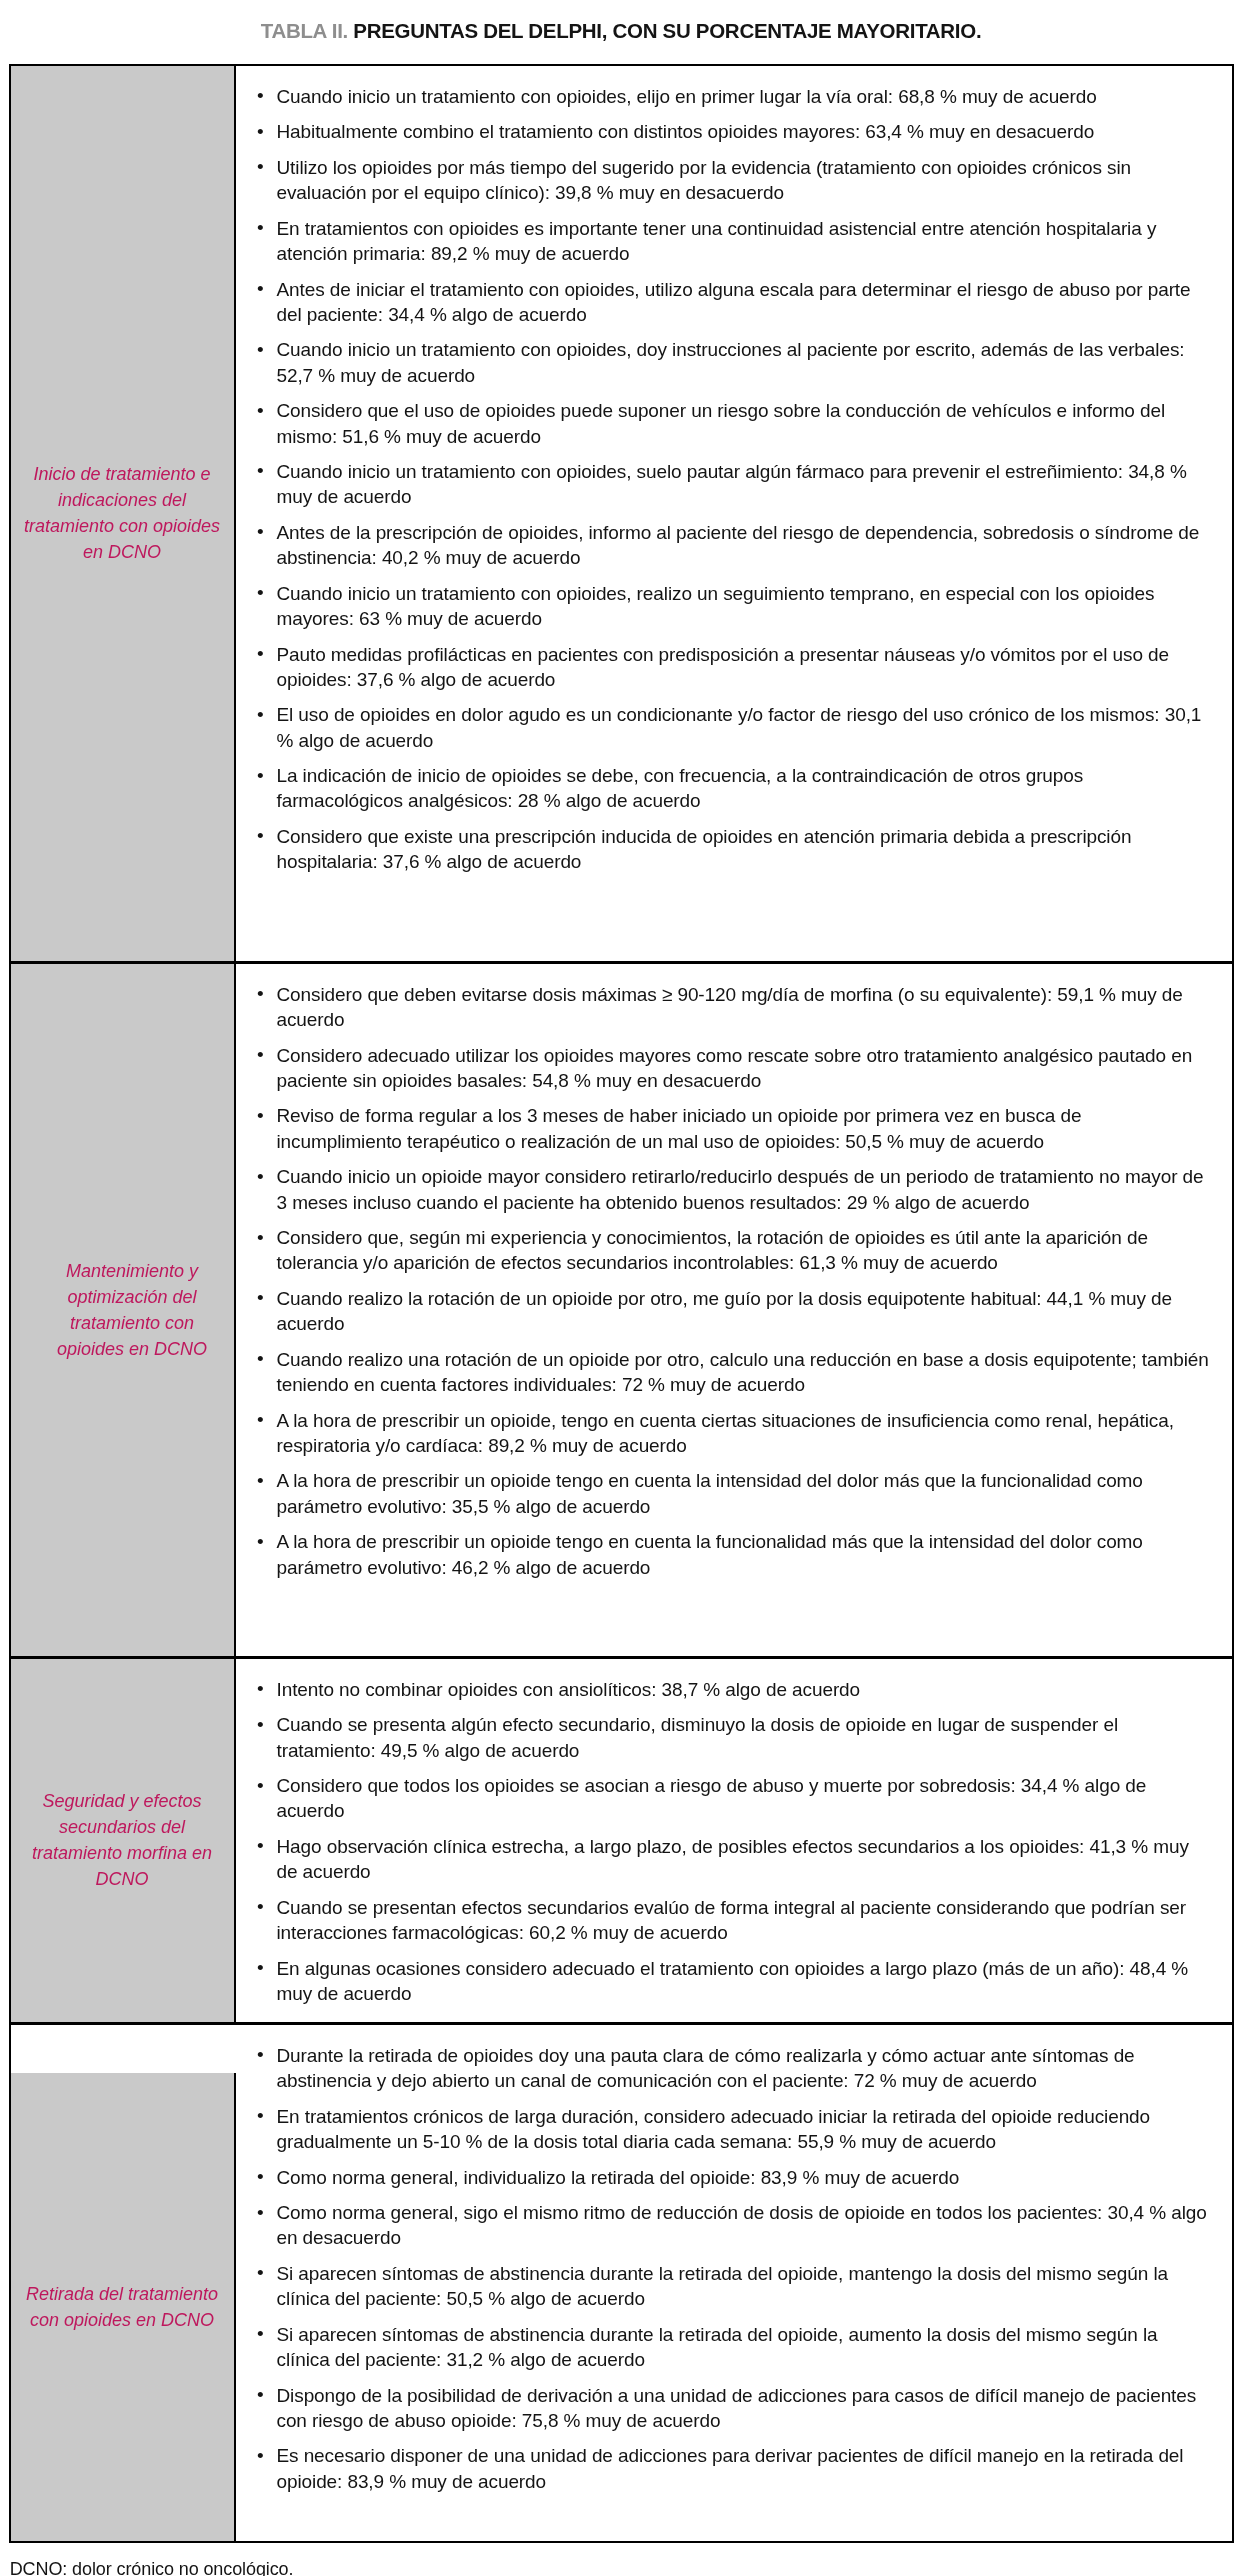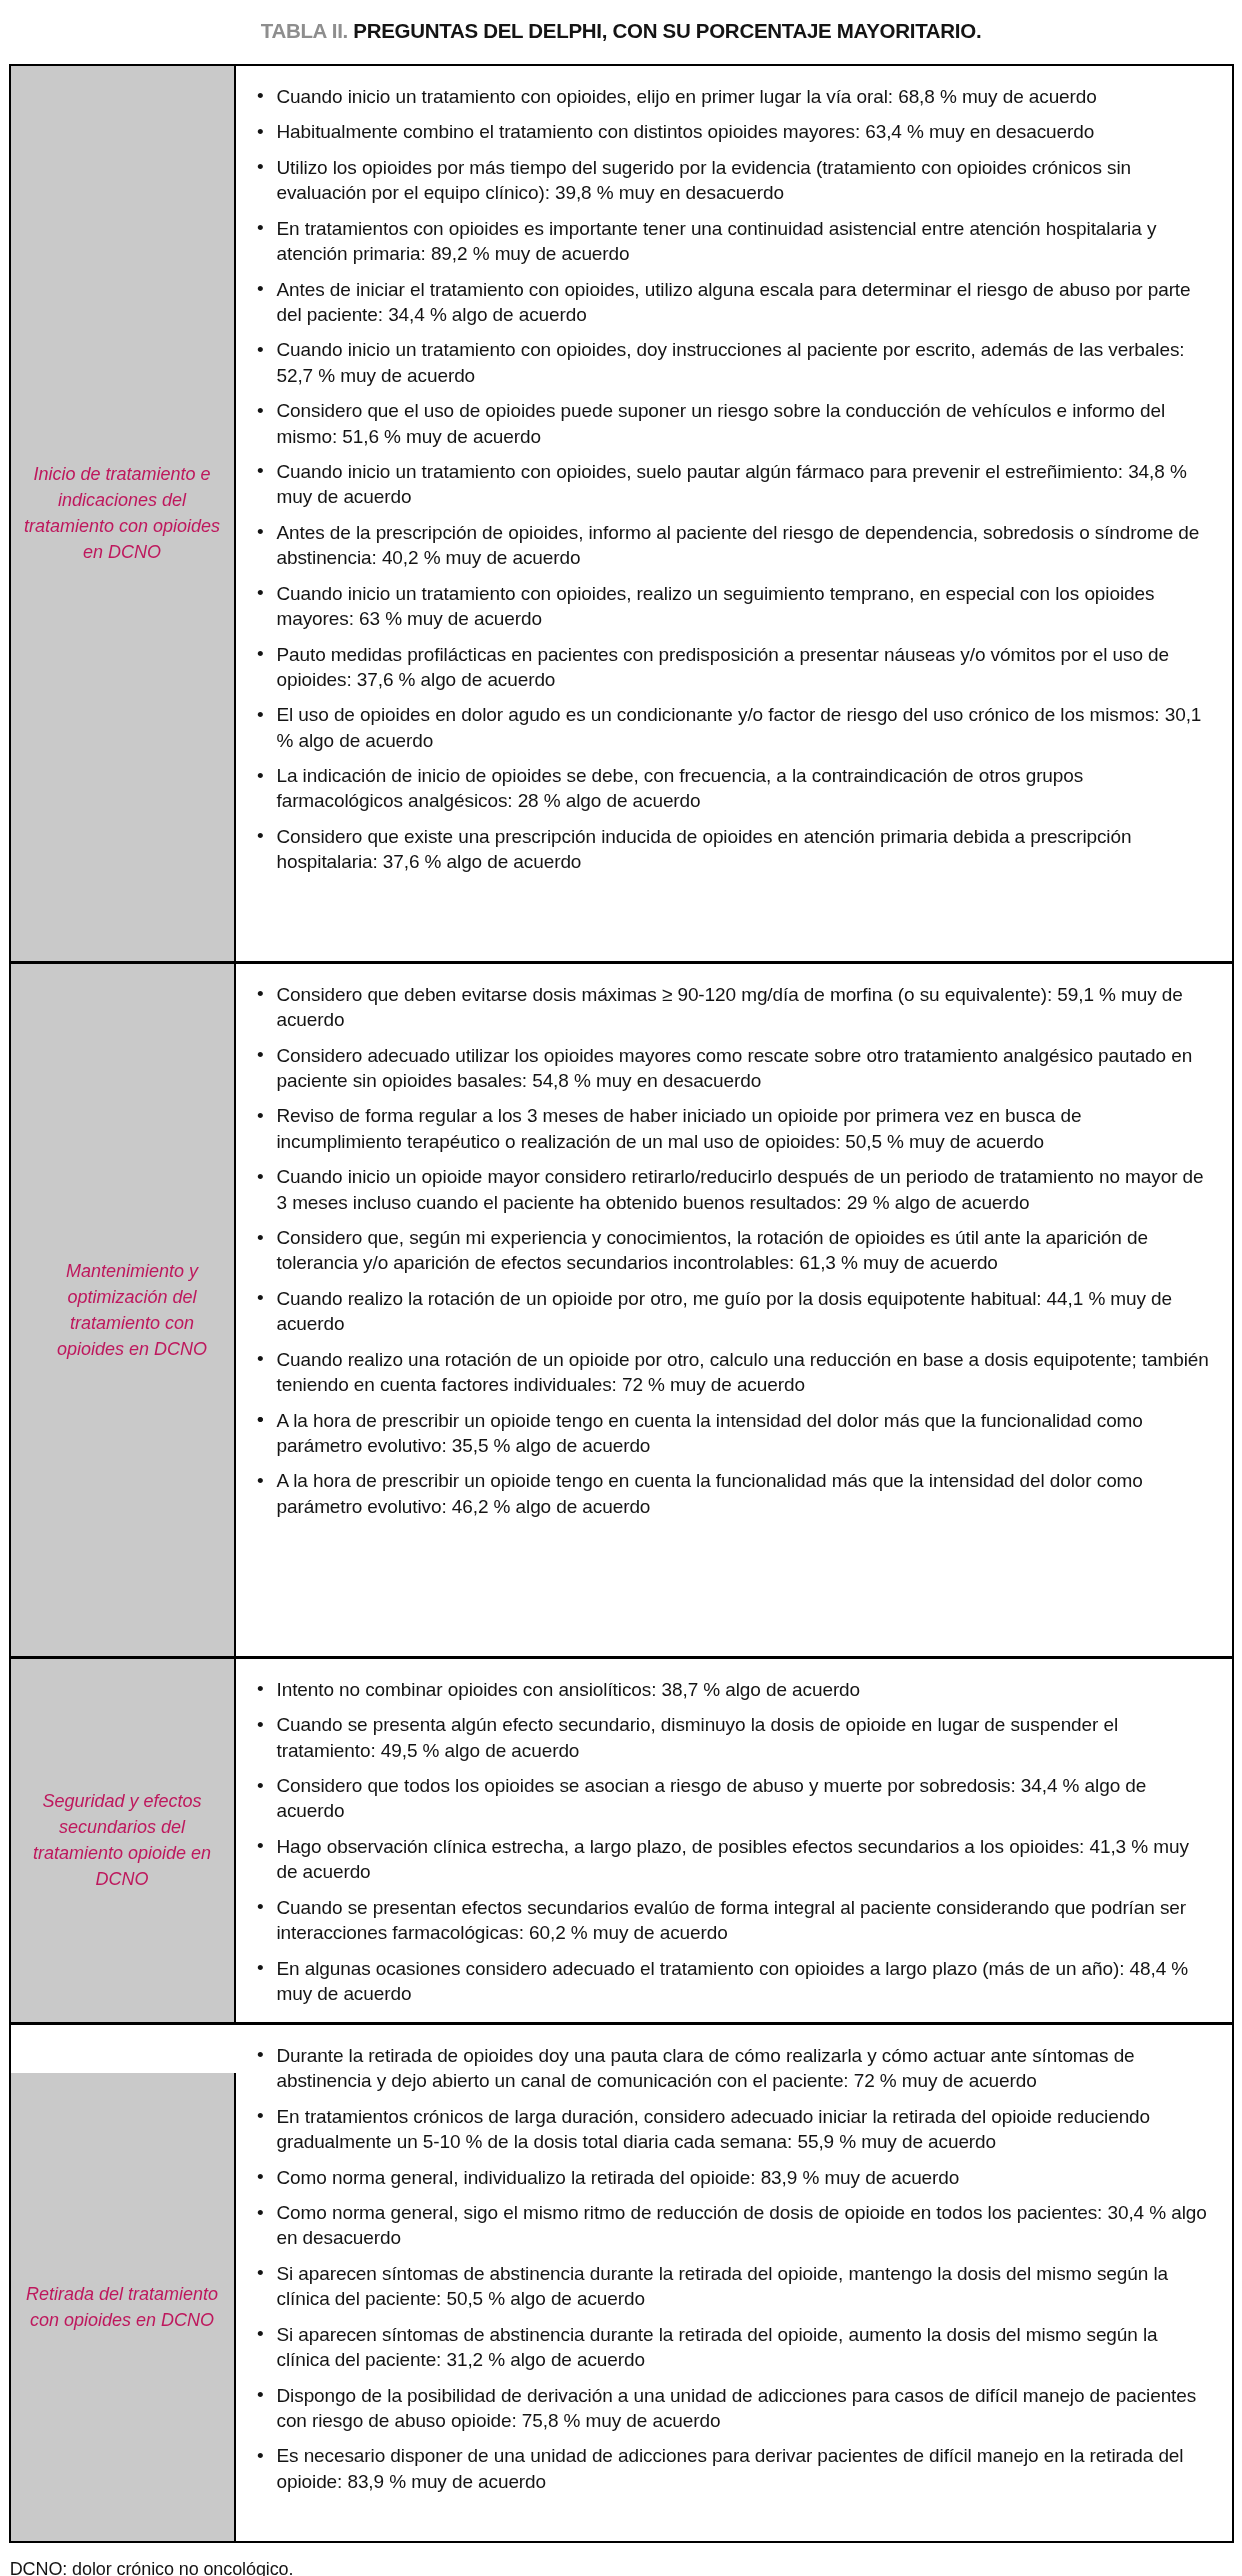--- a/index.html
+++ b/index.html
@@ -138,30 +138,30 @@
     </div>
     <div class="q-cell">
       <ul class="q-list">
             <li class="q-item"><span class="bullet">•</span><span>Considero que deben evitarse dosis máximas ≥ 90-120 mg/día de morfina (o su equivalente): 59,1 % muy de acuerdo</span></li>
             <li class="q-item"><span class="bullet">•</span><span>Considero adecuado utilizar los opioides mayores como rescate sobre otro tratamiento analgésico pautado en paciente sin opioides basales: 54,8 % muy en desacuerdo</span></li>
             <li class="q-item"><span class="bullet">•</span><span>Reviso de forma regular a los 3 meses de haber iniciado un opioide por primera vez en busca de incumplimiento terapéutico o realización de un mal uso de opioides: 50,5 % muy de acuerdo</span></li>
             <li class="q-item"><span class="bullet">•</span><span>Cuando inicio un opioide mayor considero retirarlo/reducirlo después de un periodo de tratamiento no mayor de 3 meses incluso cuando el paciente ha obtenido buenos resultados: 29 % algo de acuerdo</span></li>
             <li class="q-item"><span class="bullet">•</span><span>Considero que, según mi experiencia y conocimientos, la rotación de opioides es útil ante la aparición de tolerancia y/o aparición de efectos secundarios incontrolables: 61,3 % muy de acuerdo</span></li>
             <li class="q-item"><span class="bullet">•</span><span>Cuando realizo la rotación de un opioide por otro, me guío por la dosis equipotente habitual: 44,1 % muy de acuerdo</span></li>
             <li class="q-item"><span class="bullet">•</span><span>Cuando realizo una rotación de un opioide por otro, calculo una reducción en base a dosis equipotente; también teniendo en cuenta factores individuales: 72 % muy de acuerdo</span></li>
-            <li class="q-item"><span class="bullet">•</span></li>
+            <li class="q-item"><span class="bullet">•</span><span>A la hora de prescribir un opioide, tengo en cuenta ciertas situaciones de insuficiencia como renal, hepática, respiratoria y/o cardíaca: 89,2 % muy de acuerdo</span></li>
             <li class="q-item"><span class="bullet">•</span><span>A la hora de prescribir un opioide tengo en cuenta la intensidad del dolor más que la funcionalidad como parámetro evolutivo: 35,5 % algo de acuerdo</span></li>
             <li class="q-item"><span class="bullet">•</span><span>A la hora de prescribir un opioide tengo en cuenta la funcionalidad más que la intensidad del dolor como parámetro evolutivo: 46,2 % algo de acuerdo</span></li>
           </ul>
     </div>
   </div>
 
   <div class="t-row">
     <div class="cat-cell" style="background: rgb(201, 201, 201);">
-      <span>Seguridad y efectos secundarios del tratamiento opioide en DCNO</span>
+      <span>Seguridad y efectos secundarios del tratamiento morfina en DCNO</span>
     </div>
     <div class="q-cell">
       <ul class="q-list">
             <li class="q-item"><span class="bullet">•</span><span>Intento no combinar opioides con ansiolíticos: 38,7 % algo de acuerdo</span></li>
             <li class="q-item"><span class="bullet">•</span><span>Cuando se presenta algún efecto secundario, disminuyo la dosis de opioide en lugar de suspender el tratamiento: 49,5 % algo de acuerdo</span></li>
             <li class="q-item"><span class="bullet">•</span><span>Considero que todos los opioides se asocian a riesgo de abuso y muerte por sobredosis: 34,4 % algo de acuerdo</span></li>
             <li class="q-item"><span class="bullet">•</span><span>Hago observación clínica estrecha, a largo plazo, de posibles efectos secundarios a los opioides: 41,3 % muy de acuerdo</span></li>
             <li class="q-item"><span class="bullet">•</span><span>Cuando se presentan efectos secundarios evalúo de forma integral al paciente considerando que podrían ser interacciones farmacológicas: 60,2 % muy de acuerdo</span></li>
             <li class="q-item"><span class="bullet">•</span><span>En algunas ocasiones considero adecuado el tratamiento con opioides a largo plazo (más de un año): 48,4 % muy de acuerdo</span></li>
           </ul>

